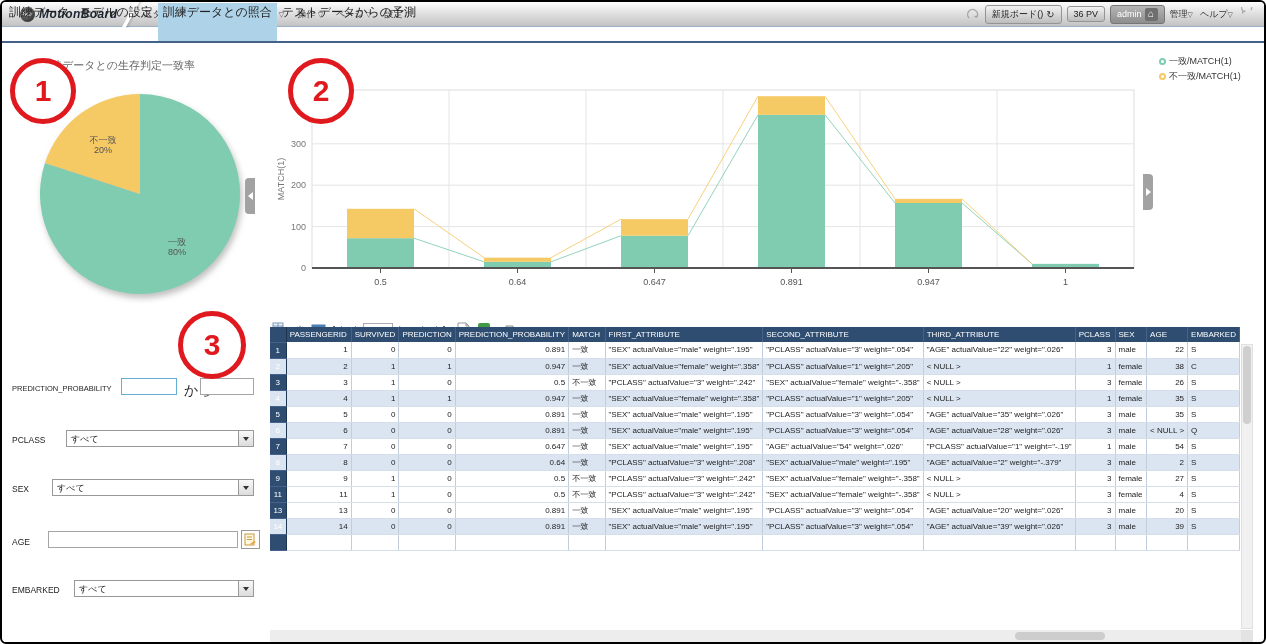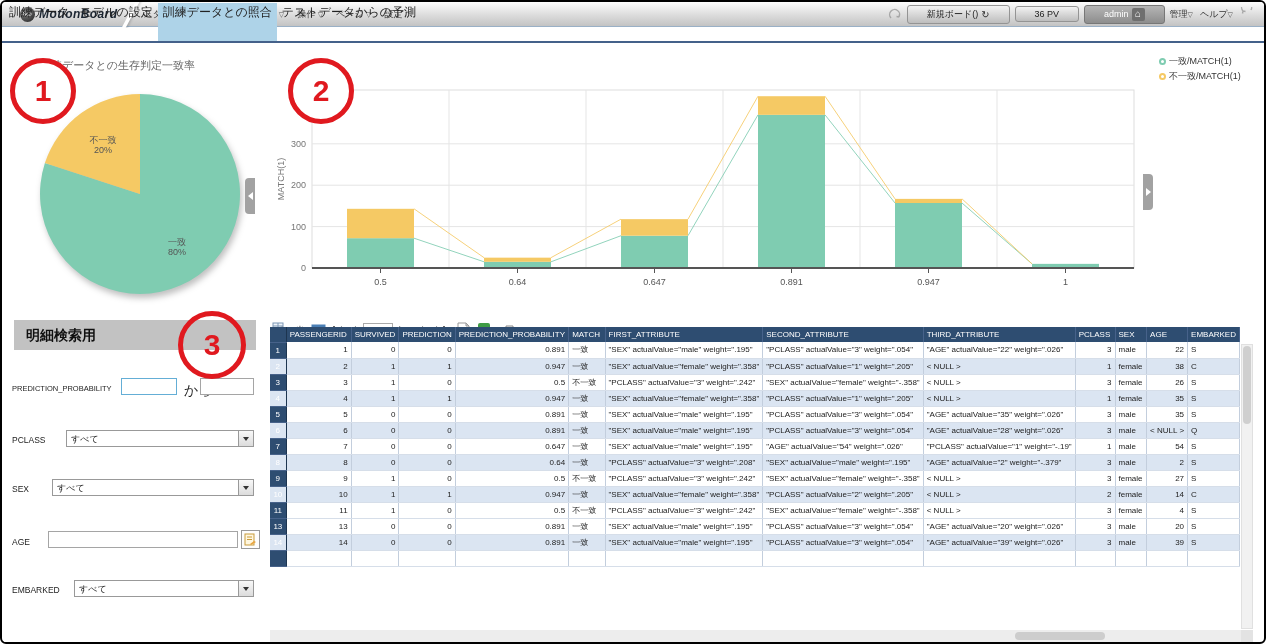--- a/index.html
+++ b/index.html
@@ -14,21 +14,21 @@
 .logo-orb { width:15px; height:15px; border-radius:50%; background:radial-gradient(circle at 35% 30%,#888,#1d1d1d);
   color:#fff; font-size:6px; font-weight:bold; display:flex; align-items:center; justify-content:center; }
 .logo-text { font-size:12px; font-weight:bold; font-style:italic; color:#1c2632; letter-spacing:.4px; }
 .slant { width:4px; height:30px; background:#fff; transform:skewX(-28deg); margin:0 10px 0 4px; box-shadow:2px 0 2px rgba(0,0,0,.15); }
 .menus { display:flex; align-items:center; }
 .menu-item { font-size:9px; color:#333; margin-right:13px; cursor:default; white-space:nowrap; }
 .menu-item .caret { font-size:7px; color:#555; }
 .top-right { margin-left:auto; display:flex; align-items:center; gap:5px; padding-right:10px; }
 .swirl-icon { width:14px; height:14px; opacity:.65; }
 .tb-btn { font-size:9px; color:#222; background:linear-gradient(#f2f2f2,#bdbdbd); border:1px solid #949494;
-  border-radius:3px; padding:2px 19px; white-space:nowrap; display:flex; align-items:center; gap:3px;text-align:right; }
+  border-radius:3px; padding:2px 6px; white-space:nowrap; display:flex; align-items:center; gap:3px;text-align:right; }
 .tb-btn.darker { background:linear-gradient(#b5b5b5,#8d8d8d); color:#fff; border-color:#777; }
 .home-badge { display:inline-flex; align-items:center; justify-content:center; width:13px; height:13px;
   background:#6f6f6f; border-radius:2px; color:#fff; font-size:10px; line-height:1; }
 .refresh-glyph { font-size:10px; color:#333; }
 
 
 .tabbar { position:absolute; left:0; top:26px; right:0; height:15px; background:#fff;
   border-bottom:2px solid #44618a; display:flex; align-items:flex-end; padding-left:2px; z-index:5; }
 .tab { font-size:12px; color:#222; padding:1px 5px 20px; white-space:nowrap; cursor:default; }
 .tab.active { background:#aed3e8; }
@@ -224,21 +224,20 @@
       <div class="legend-row">
         <span class="ring" style="border-color:#f5c964"></span>
         <span>不一致/MATCH(1)</span>
       </div>
     </div>
   <div class="handle handle-right">
       <div class="tri-r"></div>
     </div>
 
   <section class="search-panel">
-    <div class="search-header">明細検索用</div>
 
     <div class="f-label small" style="left:8px; top:69px;">PREDICTION_PROBABILITY</div>
     <input class="txt-input focus" style="left: 117px; top: 63px; width: 56px;" value="">
     <div class="range-sep" style="left:180px; top:67px;">から</div>
     <input class="txt-input" style="left: 196px; top: 63px; width: 54px;" value="">
 
     <div class="f-label" style="left:8px; top:120px;">PCLASS</div>
     <div class="combo" style="left:62px; top:115px; width:188px;">
       <div class="combo-text">すべて</div>
       <div class="combo-btn">
@@ -505,35 +504,20 @@
               <td class="ta-r">0.5</td>
               <td class="">不一致</td>
               <td class="">"PCLASS" actualValue="3" weight=".242"</td>
               <td class="">"SEX" actualValue="female" weight="-.358"</td>
               <td class="">&lt; NULL &gt;</td>
               <td class="ta-r">3</td>
               <td class="">female</td>
               <td class="ta-r">27</td>
               <td class="">S</td>
             </tr>
-            <tr class="alt">
-              <td class="rownum">10</td>
-              <td class="ta-r">10</td>
-              <td class="ta-r">1</td>
-              <td class="ta-r">1</td>
-              <td class="ta-r">0.947</td>
-              <td class="">一致</td>
-              <td class="">"SEX" actualValue="female" weight=".358"</td>
-              <td class="">"PCLASS" actualValue="2" weight=".205"</td>
-              <td class="">&lt; NULL &gt;</td>
-              <td class="ta-r">2</td>
-              <td class="">female</td>
-              <td class="ta-r">14</td>
-              <td class="">C</td>
-            </tr>
             <tr class="">
               <td class="rownum">11</td>
               <td class="ta-r">11</td>
               <td class="ta-r">1</td>
               <td class="ta-r">0</td>
               <td class="ta-r">0.5</td>
               <td class="">不一致</td>
               <td class="">"PCLASS" actualValue="3" weight=".242"</td>
               <td class="">"SEX" actualValue="female" weight="-.358"</td>
               <td class="">&lt; NULL &gt;</td>

